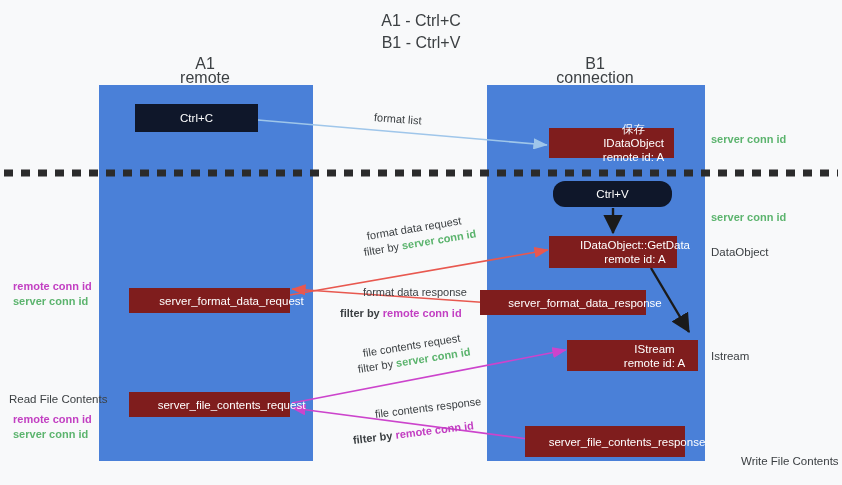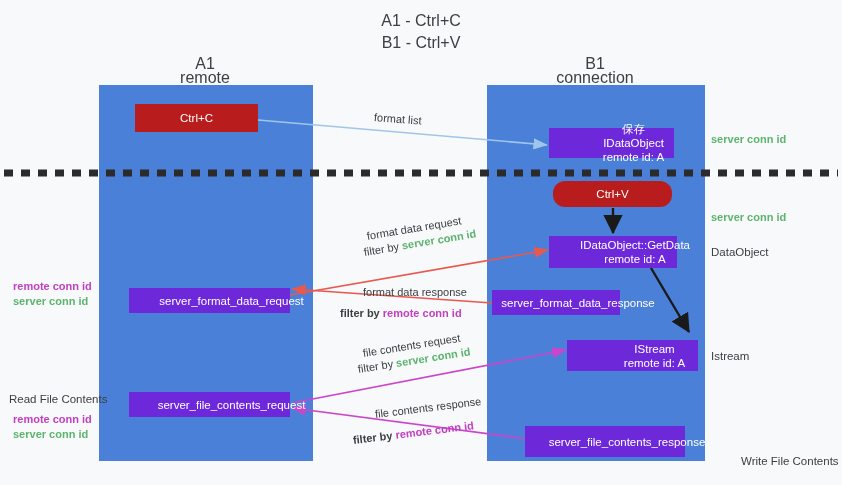--- a/index.html
+++ b/index.html
@@ -31,22 +31,22 @@
   #lane-a1{left:99px;top:85px;width:214px;height:376px;}
   #lane-b1{left:487px;top:85px;width:218px;height:376px;}
 
   
   .box{
     position:absolute;box-sizing:border-box;
     display:flex;align-items:center;justify-content:center;
     text-align:center;color:#ffffff;font-size:11.5px;line-height:14px;
     white-space:pre-line;padding:2px 4px;
   }
-  .box.green{background:#b91c1c;}
-  .box.orange{background:#6d28d9;padding-left:48px;}
+  .box.green{background:#0f172a;}
+  .box.orange{background:#7f1d1d;padding-left:48px;}
 
   
   .note{
     position:absolute;color:#3c4043;font-size:11px;line-height:15px;
     white-space:nowrap;
   }
   .note.slanted{transform-origin:left center;}
   .green-t{color:#5cb46e;font-weight:bold;}
   .purple-t{color:#c23fc2;font-weight:bold;}
   .bold{font-weight:bold;}
@@ -115,21 +115,21 @@
   <div class="box orange" style="left:129px;top:392px;width:161px;height:25px;">server_file_contents_request</div>
 
   <div class="box orange" style="left:549px;top:128px;width:125px;height:30px;">保存IDataObject
 remote id: A</div>
 
   <div class="box green" style="left:553px;top:181px;width:119px;height:26px;border-radius:12px;">Ctrl+V</div>
 
   <div class="box orange" style="left:549px;top:236px;width:128px;height:32px;">IDataObject::GetData
 remote id: A</div>
 
-  <div class="box orange" style="left:492px;top:290px;width:128px;height:25px;">server_format_data_response</div>
+  <div class="box orange" style="left:480px;top:290px;width:166px;height:25px;">server_format_data_response</div>
 
   <div class="box orange" style="left:567px;top:340px;width:131px;height:31px;">IStream
 remote id: A</div>
 
   <div class="box orange" style="left:525px;top:426px;width:160px;height:31px;">server_file_contents_response</div>
 
   <div class="note slanted" style="left:374px;top:110px;transform:rotate(4.3deg);">format list</div>
 
   <div class="note slanted" style="left:367px;top:229px;transform:rotate(-9.5deg);">format data request</div>
   <div class="note slanted" style="left:364px;top:245px;transform:rotate(-9.5deg);">

